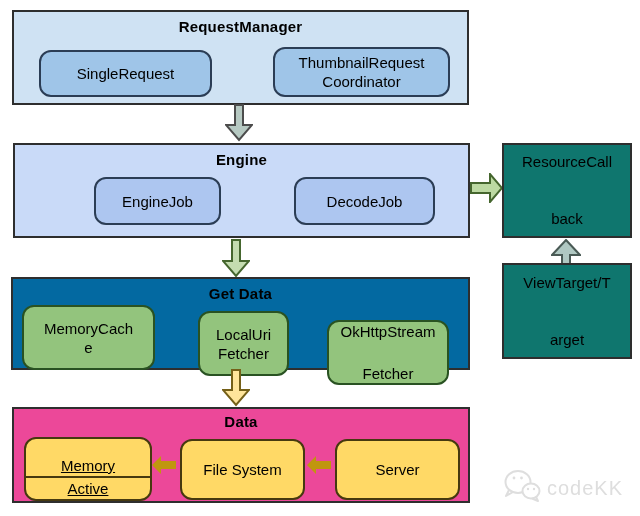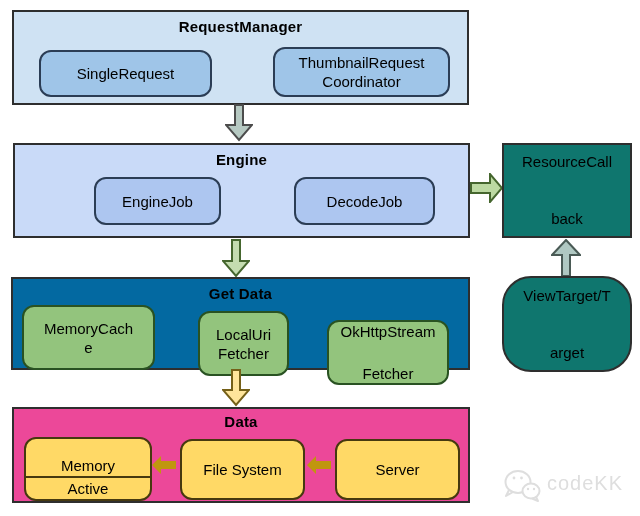--- a/index.html
+++ b/index.html
@@ -16,26 +16,26 @@
   .g-box{background:#93c47d;border:2px solid #295222;}
   .y-box{background:#ffd966;border:2px solid #46390f;}
   .sq-box{position:absolute;background:#0f766e;border:2px solid #2e2e2e;box-sizing:border-box;
           display:flex;flex-direction:column;align-items:center;justify-content:center;
           font-size:15px;line-height:20px;text-align:center;gap:37px;}
   .cont-blue-light{background:#cfe2f3;}
   .cont-blue{background:#c9daf8;}
   .cont-green{background:#0369a1;padding-left:24px;}
   .cont-yellow{background:#ec4899;}
   .arrow{position:absolute;}
-  .mem-split{overflow:hidden;padding:0;}
+  .mem-split{overflow:hidden;padding:0;text-decoration:underline;}
   .mem-top{flex:1;display:flex;align-items:flex-end;justify-content:center;
            padding-bottom:1px;width:100%;}
   .mem-bottom{height:21px;width:100%;border-top:2px solid #46390f;
               display:flex;align-items:center;justify-content:center;}
-  .watermark{position:absolute;left:503px;top:468px;display:flex;
+  .watermark{position:absolute;left:503px;top:468px;display:flex;align-items:center;
              color:#dedede;font-size:20px;letter-spacing:1px;}
   .watermark .wm-text{margin-left:6px;padding-top:4px;}
 </style>
 </head>
 <body>
 
 <div class="canvas">
 
   <div class="container cont-blue-light" style="left:12px;top:10px;width:457px;height:95px;padding-left:32px;">
     <div class="ctitle">RequestManager</div>
@@ -72,21 +72,21 @@
   </div>
 
   <svg class="arrow" style="left:222px;top:239px;" width="28" height="39" viewBox="0 0 28 39">
     <polygon points="10,1 18,1 18,22 27,22 14,37 1,22 10,22" fill="#c4dcb0" stroke="#45662e" stroke-width="2"></polygon>
   </svg>
 
   <svg class="arrow" style="left:551px;top:239px;" width="30" height="38" viewBox="0 0 30 38">
     <polygon points="15,1 29,16 19,16 19,37 11,37 11,16 1,16" fill="#b0c8c2" stroke="#4a5a55" stroke-width="2"></polygon>
   </svg>
 
-  <div class="sq-box" style="left:502px;top:276px;width:130px;height:96px;border-radius:29px;">
+  <div class="sq-box" style="left:502px;top:263px;width:130px;height:96px;">
     <div>ViewTarget/T</div>
     <div>arget</div>
   </div>
 
   <div class="container cont-green" style="left:11px;top:277px;width:459px;height:93px;">
     <div class="ctitle">Get Data</div>
     <div class="rbox g-box" style="left:9px;top:26px;width:133px;height:65px;">
       <div>MemoryCach</div>
       <div>e</div>
     </div>

